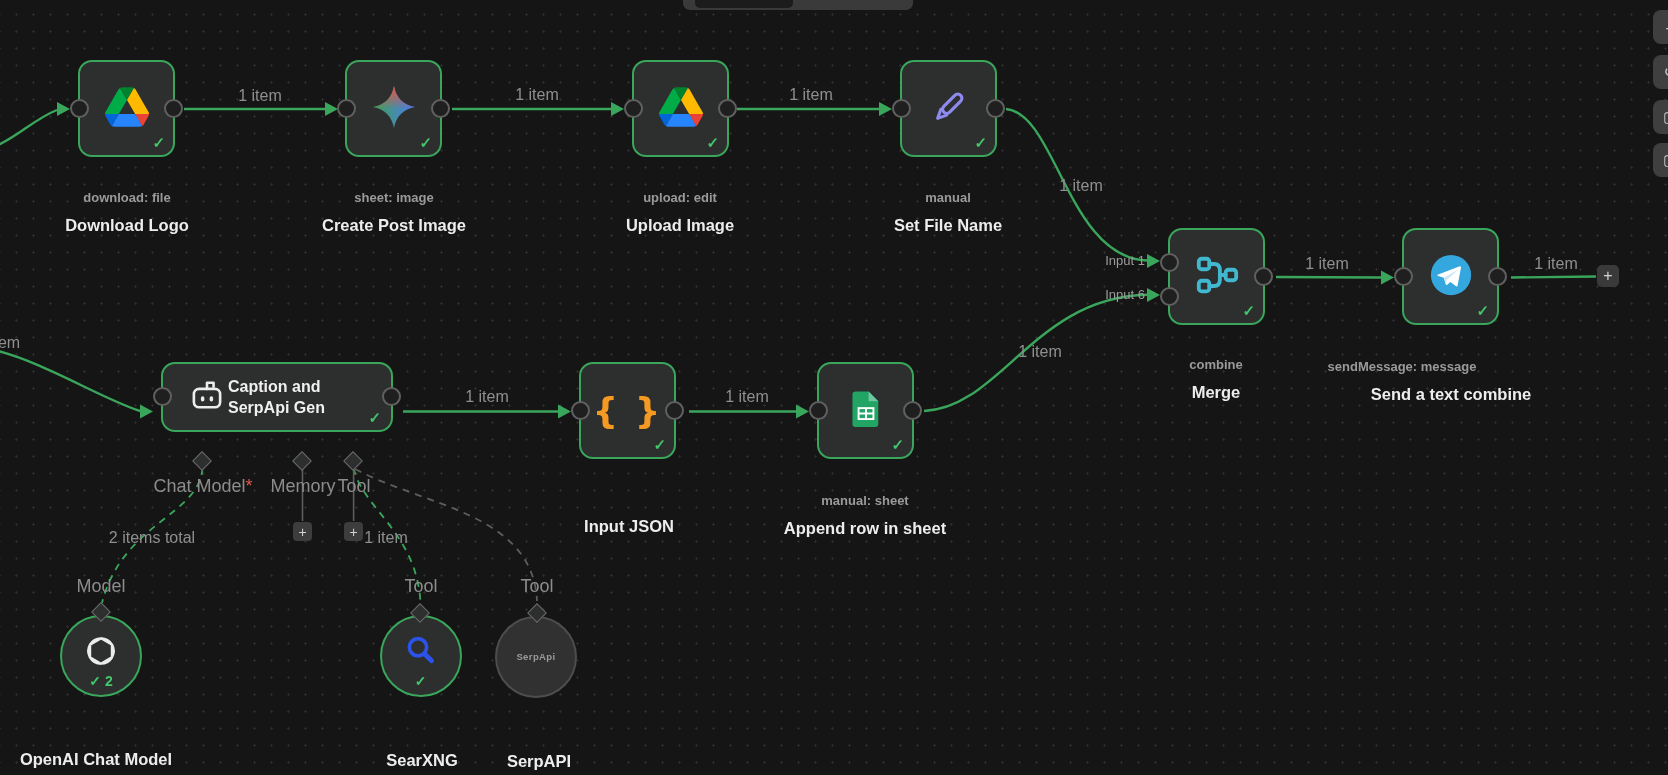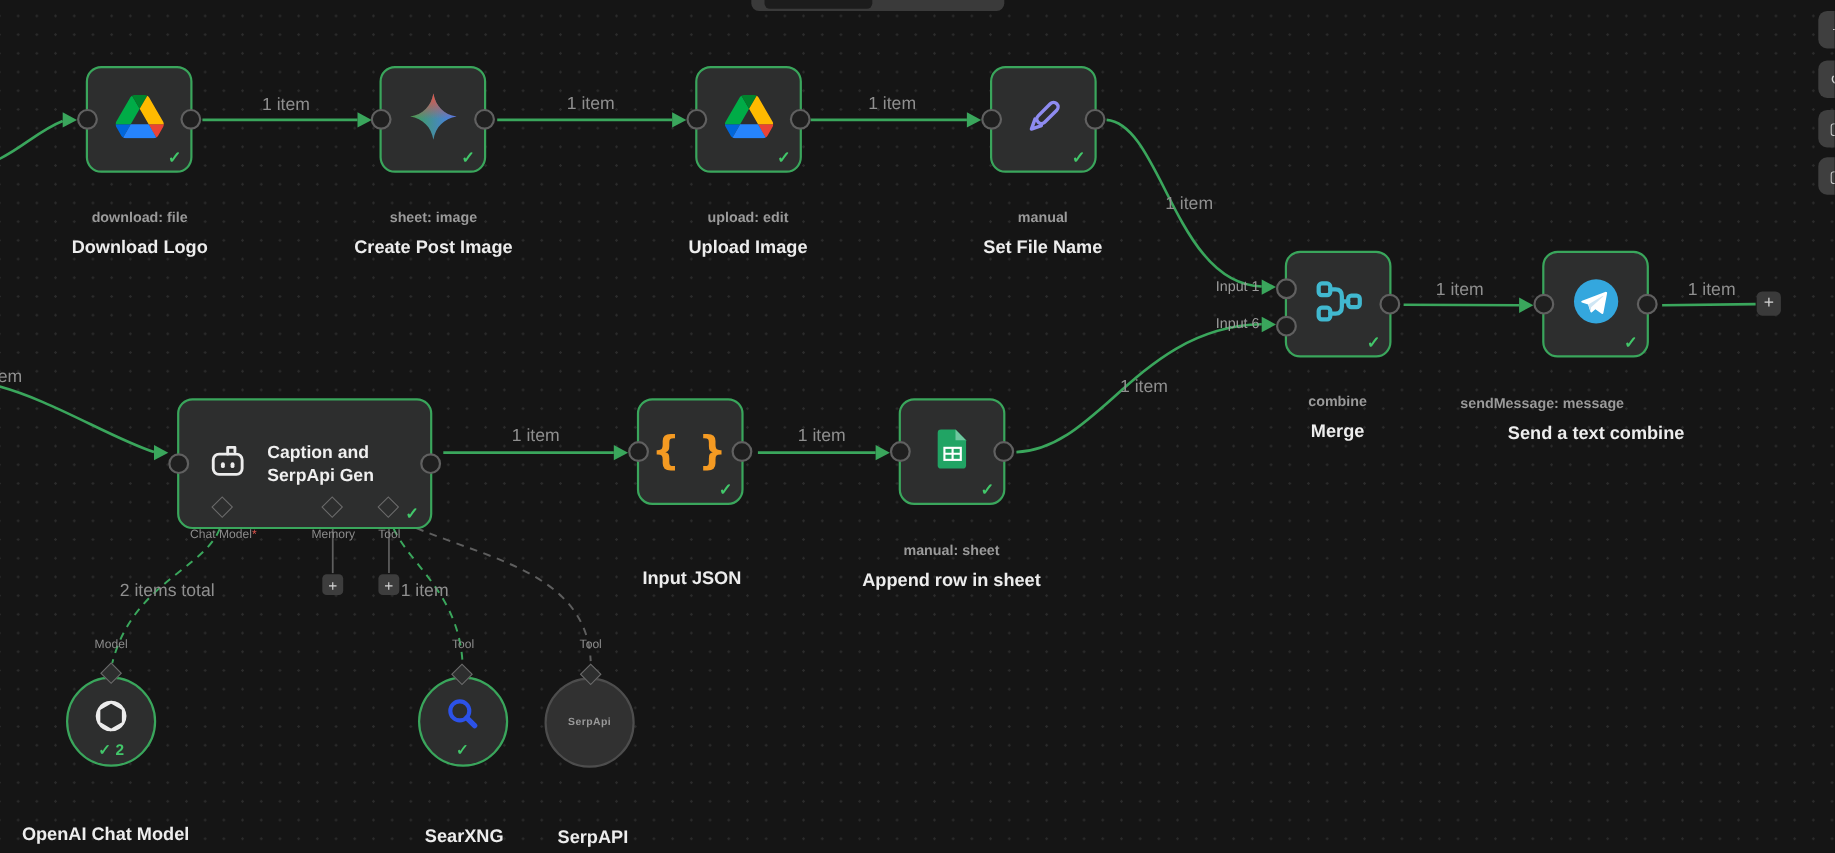--- a/index.html
+++ b/index.html
@@ -1,35 +1,35 @@
 <!DOCTYPE html>
 <html><head>
 <meta charset="utf-8">
 <style>
   html,body{margin:0;padding:0;background:#151515;font-family:"Liberation Sans",sans-serif;}
   #canvas{position:relative;width:1668px;height:775px;overflow:hidden;background-color:#151515;
     background-image:radial-gradient(#2b2b2b 1.1px,transparent 1.3px);background-size:17px 17px;background-position:8px 6px;}
   svg.layer{position:absolute;left:0;top:0;z-index:1;}
   .sq-node{position:absolute;width:97px;height:97px;background:#2d2e2e;border:2px solid #3aa65c;border-radius:14px;
     box-sizing:border-box;display:flex;align-items:center;justify-content:center;z-index:2;}
-  .wide-node{position:absolute;width:232px;height:119px;background:#2d2e2e;border:2px solid #3aa65c;border-radius:14px;
-    box-sizing:border-box;display:flex;align-items:center;gap:15px;padding-left:23px;z-index:2;}
+  .wide-node{position:absolute;width:232px;height:70px;background:#2d2e2e;border:2px solid #3aa65c;border-radius:14px;
+    box-sizing:border-box;display:flex;align-items:center;padding-left:23px;z-index:2;}
   .circle-node{position:absolute;width:82px;height:82px;background:#2d2e2e;border:2px solid #3aa65c;border-radius:50%;
     box-sizing:border-box;display:flex;align-items:center;justify-content:center;z-index:2;}
   .circle-node.inactive{border-color:#4d4d4d;background:#313131;}
   .port{position:absolute;width:15px;height:15px;border:2.4px solid #606060;border-radius:50%;background:#1f1f1f;z-index:3;}
   .p-in{left:-10px;top:calc(50% - 10px);}
   .p-out{right:-10px;top:calc(50% - 10px);}
   .diamond{position:absolute;width:12px;height:12px;background:#2d2e2e;border:1.6px solid #6a6a6a;transform:rotate(45deg);z-index:3;}
   .check{position:absolute;right:8px;bottom:3px;color:#42c76a;font-size:15px;font-weight:700;z-index:3;}
   .check-center{position:absolute;left:0;right:0;bottom:6px;text-align:center;color:#42c76a;font-size:14px;font-weight:700;z-index:3;}
   .node-title{position:absolute;transform:translateX(-50%);font-size:16.5px;font-weight:700;color:#ededed;white-space:nowrap;z-index:4;margin-top:48px;}
   .node-sub{position:absolute;transform:translateX(-50%);font-size:13px;color:#9a9a9a;white-space:nowrap;z-index:4;font-weight:bold;}
   .flabel{position:absolute;transform:translate(-50%,-50%);font-size:16px;color:#8f8f8f;white-space:nowrap;z-index:4;}
-  .plabel{position:absolute;transform:translate(-50%,-50%);font-size:11px;color:#8c8c8c;white-space:nowrap;z-index:4;}
+  .plabel{position:absolute;transform:translate(-50%,-50%);font-size:18px;color:#8c8c8c;white-space:nowrap;z-index:4;}
   .ilabel{position:absolute;transform:translate(-100%,-50%);font-size:13px;color:#9c9c9c;white-space:nowrap;z-index:4;}
   .req{color:#e0564f;}
   .subplus{position:absolute;width:19px;height:19px;background:#3d3d3d;border-radius:4px;color:#d4d4d4;font-size:14px;
     display:flex;align-items:center;justify-content:center;z-index:4;cursor:pointer;}
   .endplus{position:absolute;left:1597px;top:265px;width:22px;height:22px;background:#3a3a3a;border-radius:5px;color:#d4d4d4;
     font-size:16px;display:flex;align-items:center;justify-content:center;z-index:4;cursor:pointer;}
   .sidebtn{position:absolute;left:1653px;width:34px;height:34px;background:#3f3f3f;border-radius:8px;color:#cfcfcf;
     font-size:15px;display:flex;align-items:center;justify-content:center;z-index:6;cursor:pointer;}
   .tb-outer{position:absolute;left:683px;top:0;width:230px;height:10px;background:#3a3a3a;border-radius:0 0 7px 7px;z-index:6;}
   .tb-inner{position:absolute;left:12px;top:0;width:98px;height:8px;background:#1c1c1c;border-radius:0 0 5px 5px;}

